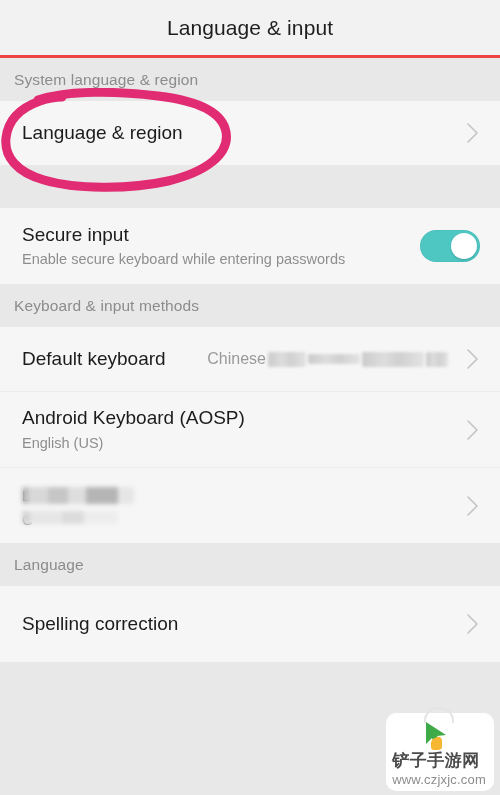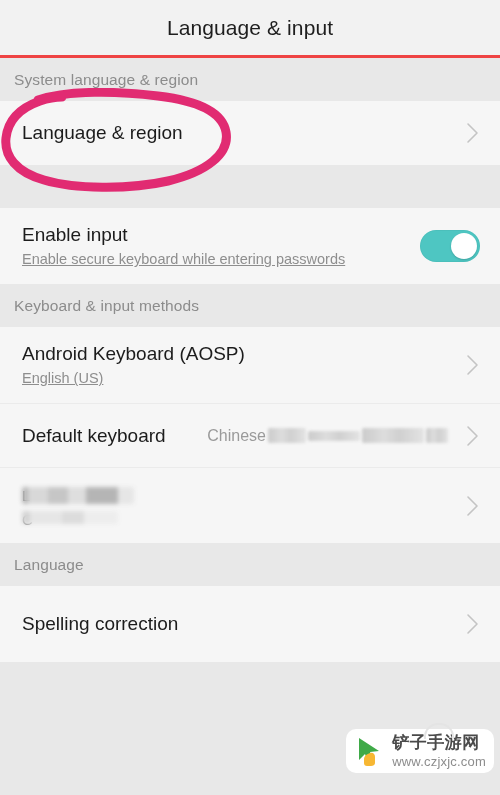--- a/index.html
+++ b/index.html
@@ -80,21 +80,20 @@
   .row-title {
     font-size: 19px;
     color: #1c1c1c;
     line-height: 1.25;
   }
   .row-sub {
     font-size: 14.5px;
     color: #8e8e8e;
     line-height: 1.3;
     margin-top: 4px;
-    text-decoration: underline;
   }
 
   .row-value {
     font-size: 16px;
     color: #9a9a9a;
     margin-right: 12px;
     white-space: nowrap;
     display: flex;
     align-items: center;
   }
@@ -179,27 +178,28 @@
     width: 245px;
     height: 108px;
     pointer-events: none;
     z-index: 40;
   }
 
   
   .watermark {
     position: absolute;
     right: 6px;
-    bottom: 22px;
+    bottom: 4px;
     z-index: 50;
     display: flex;
     align-items: center;
     background: #ffffff;
     border-radius: 10px;
     padding: 5px 8px 5px 6px;
+    flex-direction: column;
   }
   .watermark .wm-logo {
     width: 34px;
     height: 34px;
     flex: 0 0 auto;
     margin-right: 6px;
     position: relative;
   }
   .watermark .wm-text {
     display: flex;
@@ -254,56 +254,56 @@
     </div>
   </div>
 
   <div class="section-header">
     <span class="label"></span>
   </div>
 
   <div class="group">
     <div class="row two-line">
       <div class="row-text">
-        <span class="row-title">Enable input</span>
+        <span class="row-title">Secure input</span>
         <span class="row-sub">Enable secure keyboard while entering passwords</span>
       </div>
       <div class="toggle">
         <div class="knob"></div>
       </div>
     </div>
   </div>
 
   <div class="section-header">
     <span class="label">Keyboard &amp; input methods</span>
   </div>
   <div class="group">
-
-    <div class="row two-line">
-      <div class="row-text">
-        <span class="row-title">Android Keyboard (AOSP)</span>
-        <span class="row-sub">English (US)</span>
-      </div>
-      <span class="chevron">
-        <svg width="14" height="24" viewBox="0 0 14 24">
-            <path d="M2 3 L11 12 L2 21" fill="none" stroke="#c4c4c4" stroke-width="1.6" stroke-linecap="round" stroke-linejoin="round"></path>
-          </svg>
-      </span>
-    </div>
 
     <div class="row">
       <div class="row-text">
         <span class="row-title">Default keyboard</span>
       </div>
       <div class="row-value">
         <span>Chinese</span>
         <span class="blur-inline blur-b1"></span>
         <span class="blur-inline blur-b2"></span>
         <span class="blur-inline blur-b3"></span>
         <span class="blur-inline blur-b4"></span>
+      </div>
+      <span class="chevron">
+        <svg width="14" height="24" viewBox="0 0 14 24">
+            <path d="M2 3 L11 12 L2 21" fill="none" stroke="#c4c4c4" stroke-width="1.6" stroke-linecap="round" stroke-linejoin="round"></path>
+          </svg>
+      </span>
+    </div>
+
+    <div class="row two-line">
+      <div class="row-text">
+        <span class="row-title">Android Keyboard (AOSP)</span>
+        <span class="row-sub">English (US)</span>
       </div>
       <span class="chevron">
         <svg width="14" height="24" viewBox="0 0 14 24">
             <path d="M2 3 L11 12 L2 21" fill="none" stroke="#c4c4c4" stroke-width="1.6" stroke-linecap="round" stroke-linejoin="round"></path>
           </svg>
       </span>
     </div>
 
     <div class="row two-line">
       <div class="row-text blur-row-text">

